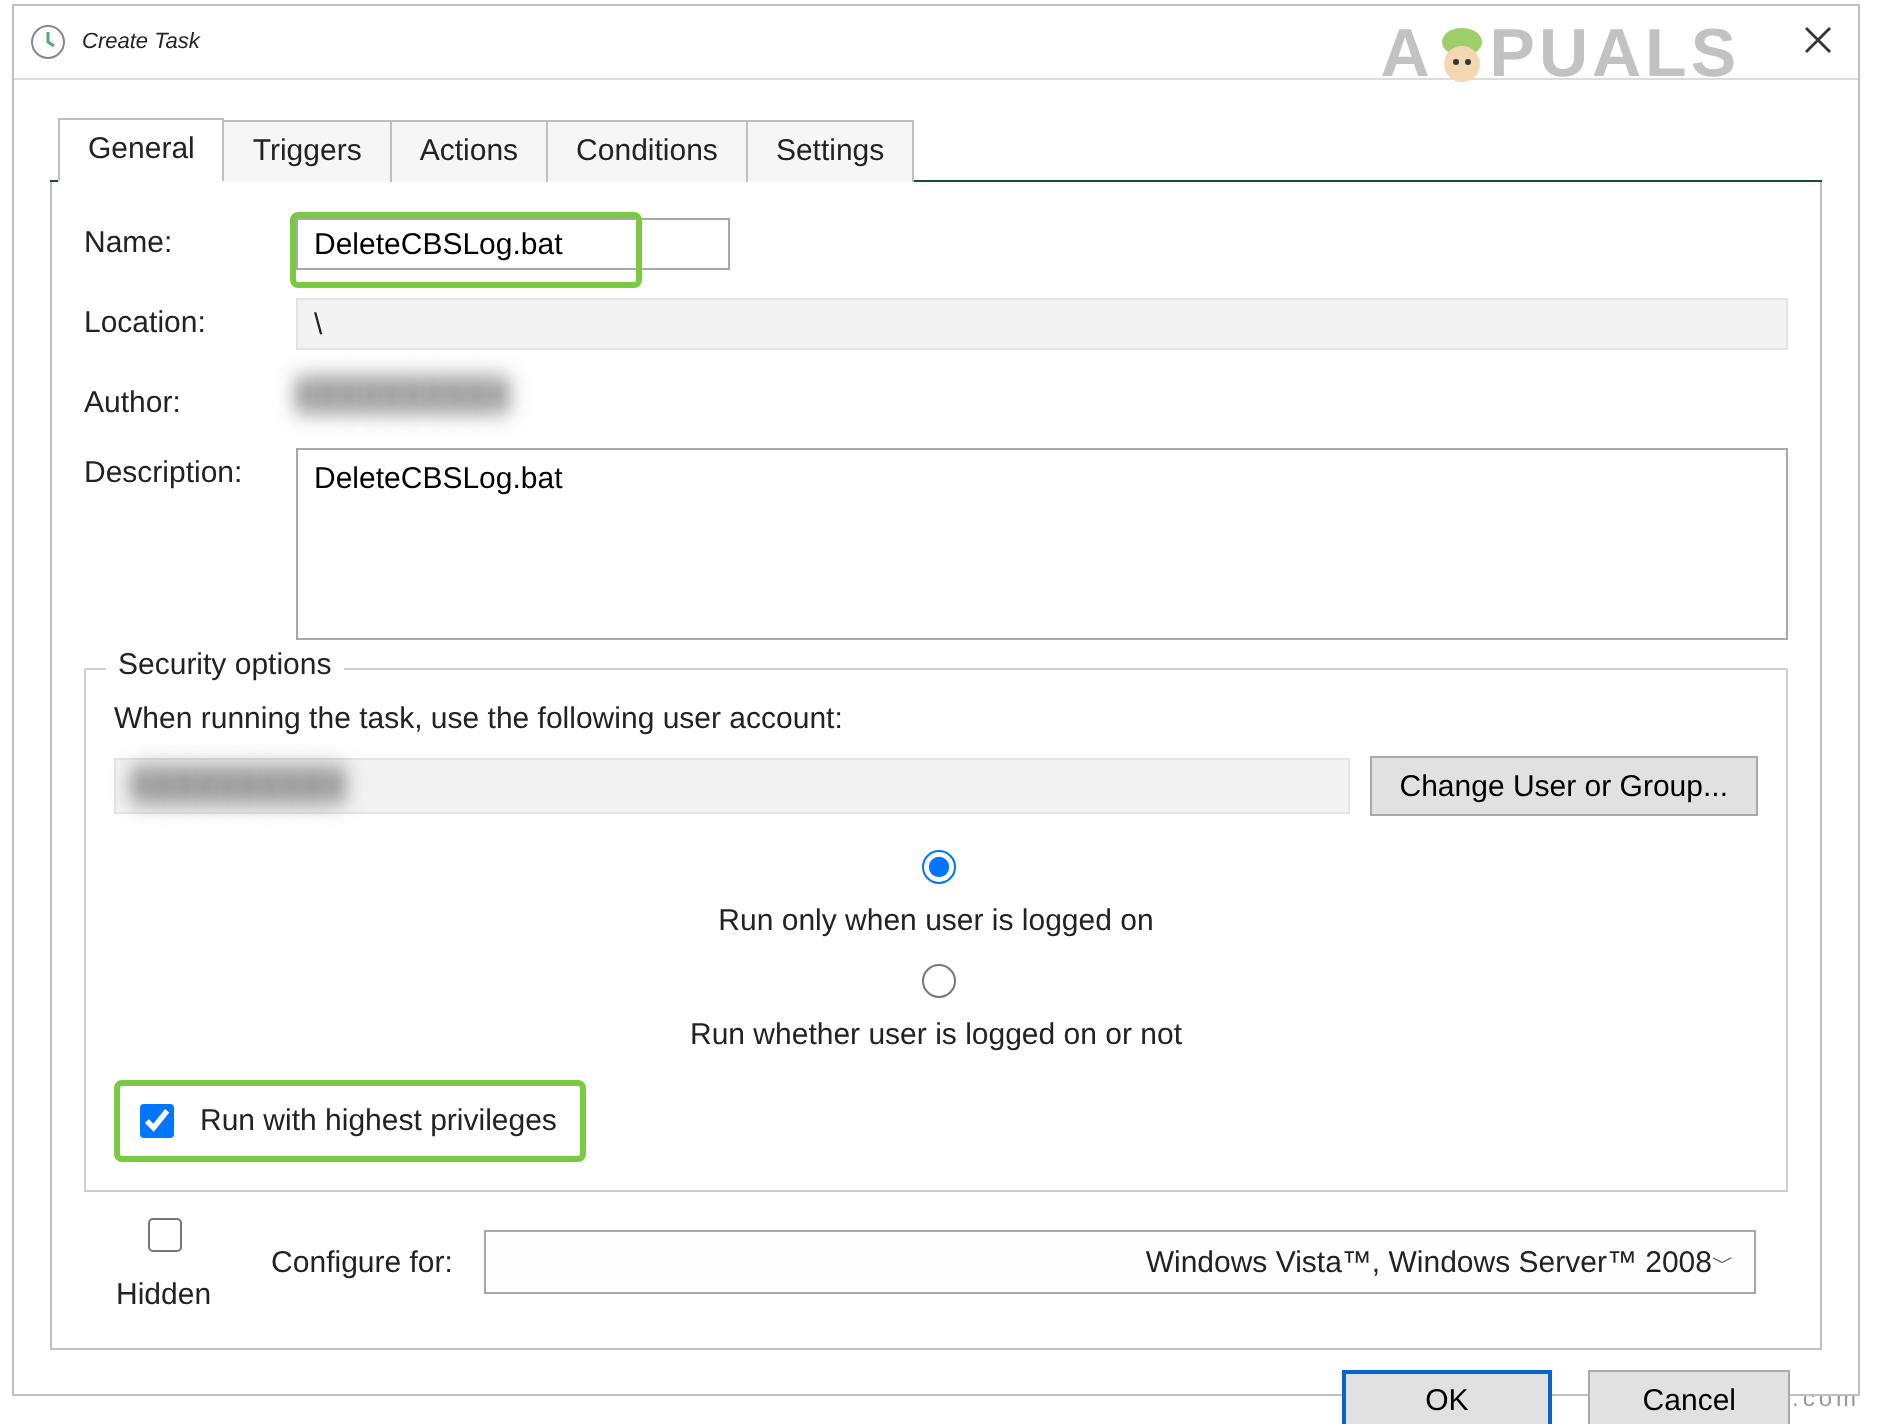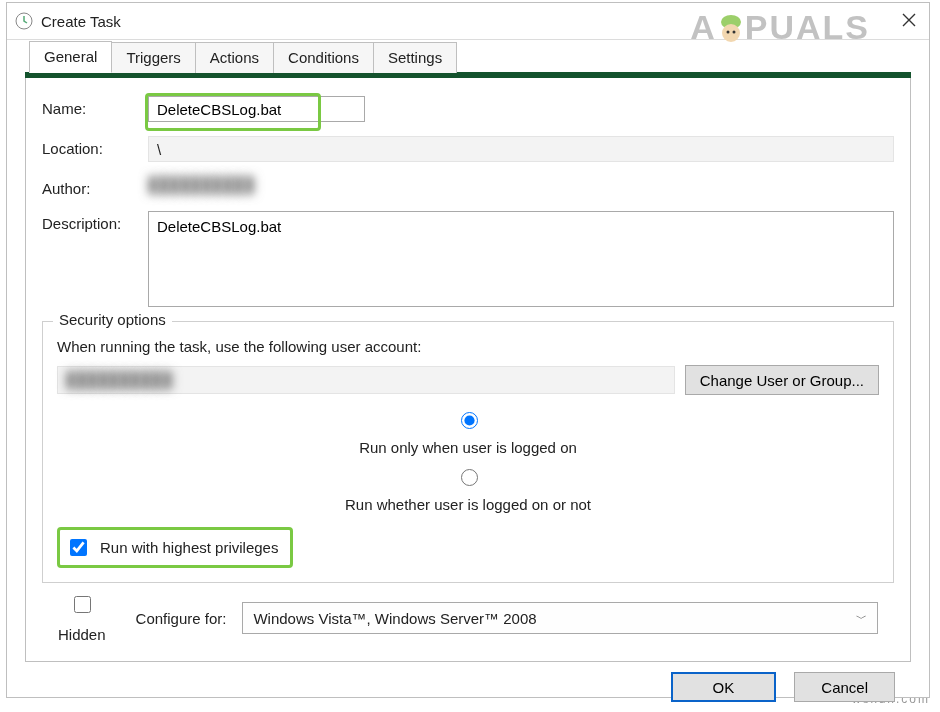--- a/index.html
+++ b/index.html
@@ -61,43 +61,44 @@
   align-items: center;
   padding: 0 8px;
   border-bottom: 1px solid #dcdcdc;
   background: #fff;
   position: relative;
 }
 .titlebar .title-icon {
   width: 18px; height: 18px;
   margin-right: 8px;
 }
-.titlebar .title { font-size: 15px; }
+.titlebar .title { font-size: 11px; font-style: italic; }
 .titlebar .close {
   position: absolute;
   right: 6px;
   top: 4px;
   width: 28px;
   height: 26px;
   display:flex;
   align-items:center;
   justify-content:center;
   cursor: pointer;
 }
 .titlebar .close svg { width: 14px; height:14px; }
 
 .client {
   padding: 0 18px 10px 18px;
 }
 
 
 .tabs {
+  margin-top: 18px;
   display: flex;
   align-items: flex-end;
-  border-bottom: 6px solid #14532d;
+  border-bottom: 1px solid #14532d;
   padding-left: 4px;
 }
 .tab {
   padding: 6px 14px 7px 14px;
   border: 1px solid #bfbfbf;
   border-bottom: none;
   margin-right: -1px;
   background: #f6f6f6;
   cursor: pointer;
   position: relative;
@@ -246,21 +247,21 @@
   padding: 10px 16px 6px 16px;
 }
 .config-label { margin-left: 14px; }
 .combo {
   flex:1;
   border:1px solid #a9a9a9;
   background:#fefefe;
   height:30px;
   display:flex;
   align-items:center;
-  justify-content:space-between;
+  justify-content:flex-end;
   padding:0 10px;
   cursor:pointer;
   font-size:15px;
 }
 .combo .caret { font-size:11px; color:#555; }
 
 .dialog-buttons {
   display:flex;
   justify-content:flex-end;
   gap: 18px;

